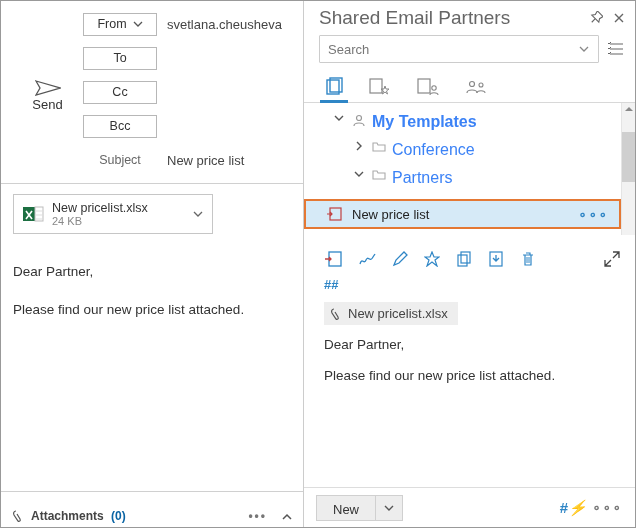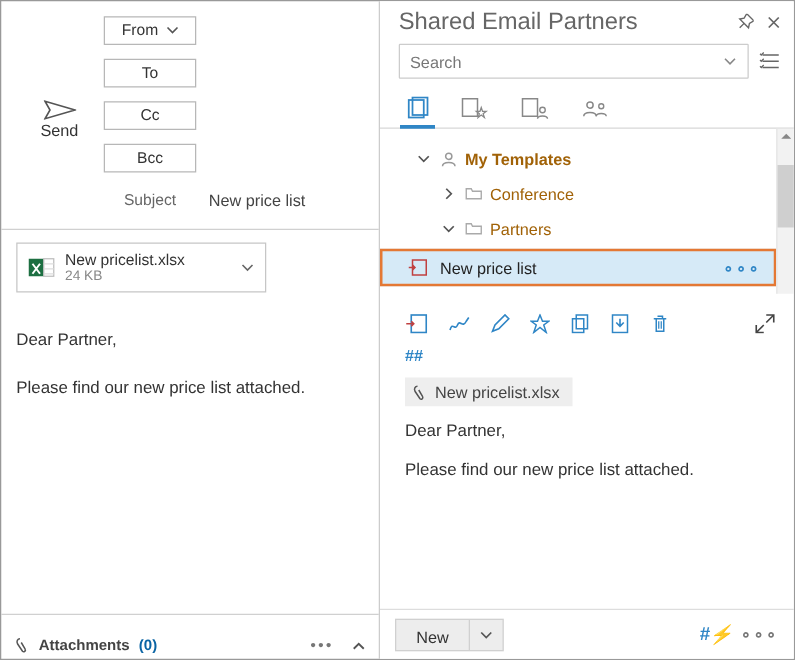--- a/index.html
+++ b/index.html
@@ -194,25 +194,24 @@
   }
   .tree-scroll .thumb {
     width: 100%;
     height: 50px;
     background: #cfcfcf;
     margin-top: 14px;
   }
   .tree-inner { padding-right: 14px; }
   .tree-item {
     display: flex;
-    align-items: center;
     height: 28px;
     padding-left: 28px;
-    font-size: 13px;
-    color: #a16207;
+    font-size: 16px;
+    color: #3b82f6;
     cursor: pointer;
   }
   .tree-item.level2 { padding-left: 48px; }
   .tree-item.root { font-weight: 600; }
   .tree-item .expand { width: 14px; display: inline-flex; justify-content: center; color: #555; margin-right: 4px; }
   .tree-item .icn { width: 18px; display: inline-flex; justify-content: center; margin-right: 4px; color: #999; }
   .selected-row {
     background: #d6eaf7;
     border: 2px solid #e47834;
     height: 30px;
@@ -303,20 +302,21 @@
           </div>
         </div>
         <div class="field-col">
           <div class="field-row">
             <div class="field-btn">
               <span>From</span>
               <svg width="10" height="10" viewBox="0 0 10 10">
                   <path d="M1 3 L5 7 L9 3" fill="none" stroke="#555" stroke-width="1.3"></path>
                 </svg>
             </div>
+            <div class="field-val">svetlana.cheusheva</div>
           </div>
           <div class="field-row">
             <div class="field-btn">
                 <span>To</span>
               </div>
             <div class="field-val"></div>
           </div>
           <div class="field-row">
             <div class="field-btn">
                 <span>Cc</span>

